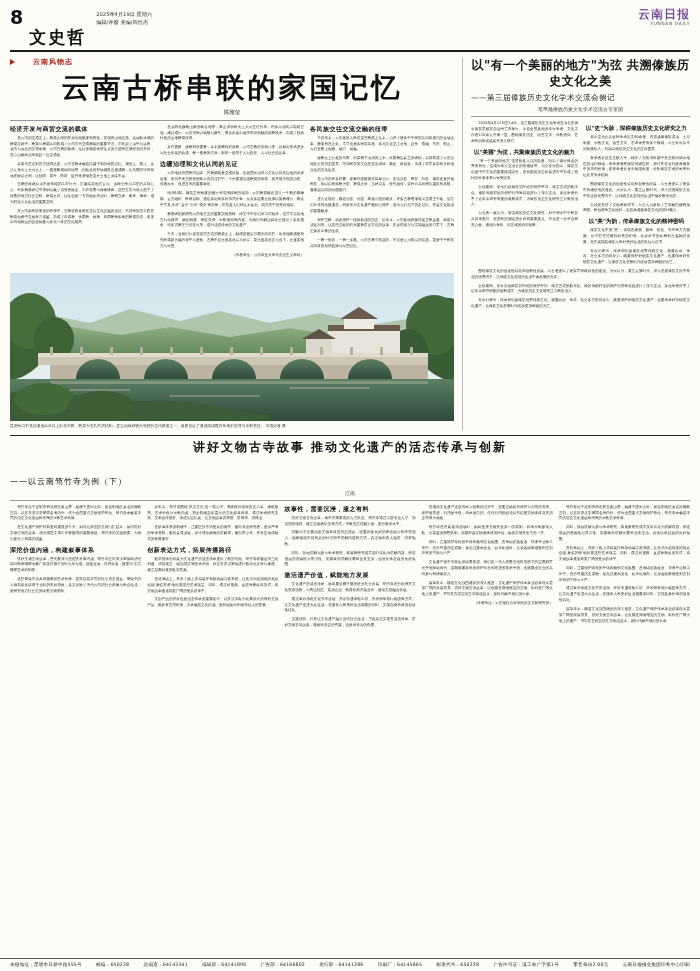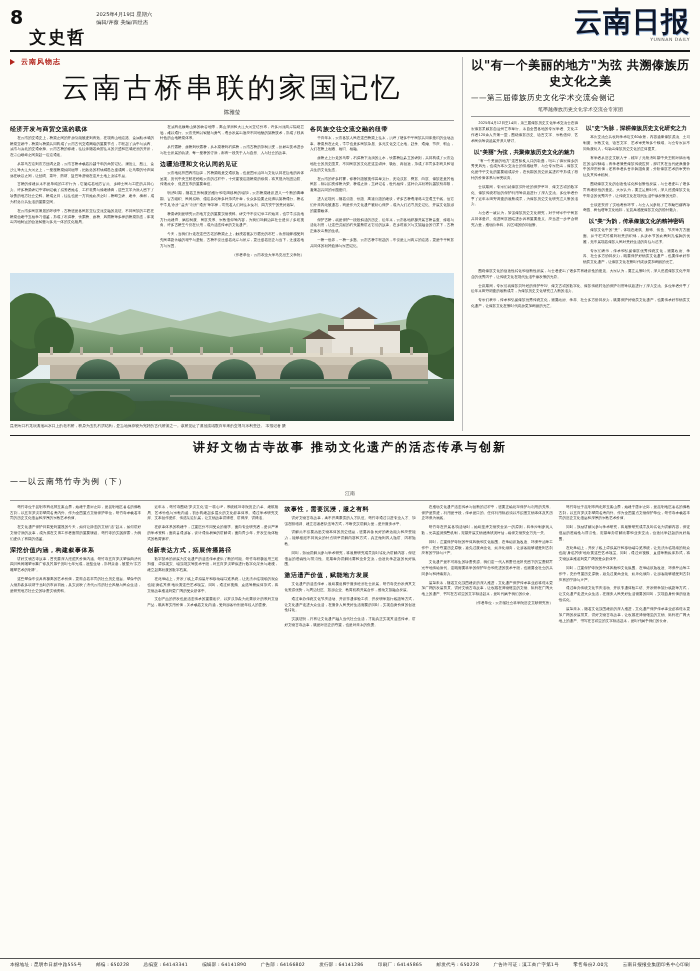--- a/index.html
+++ b/index.html
@@ -12,35 +12,35 @@
   }
   .page{position:relative;width:700px;height:971px;box-sizing:border-box;padding:8px 10px 0 10px;}
 
   
   .masthead{display:flex;align-items:flex-start;border-bottom:2px solid #1a1a1a;padding-bottom:4px;}
   .pagenum{font-size:19px;font-weight:bold;line-height:1;margin-right:6px;color:#111;}
   .section-name{font-size:17px;font-weight:bold;letter-spacing:2px;color:#111;line-height:1;padding-top:1px;margin-top:20px;}
   .mast-meta{margin-left:10px;font-size:5.2px;line-height:1.5;color:#333;padding-top:3px;}
   .mast-meta div{white-space:nowrap;}
   .mast-spacer{flex:1;}
-  .brand{font-size:28px;font-weight:bold;color:#0f172a;letter-spacing:1px;line-height:1;padding-top:0px;
+  .brand{font-size:12px;font-weight:normal;color:#701a75;letter-spacing:1px;line-height:1;padding-top:0px;
          text-shadow:0.5px 0.5px 0 #99b7dd;}
   .brand-wrap{text-align:right;}
   .brand-sub{font-size:4.6px;color:#555;letter-spacing:0.5px;margin-top:1px;}
 
   
   .topband{display:flex;margin-top:5px;}
   .left-col{width:452px;padding-right:8px;box-sizing:border-box;}
   .right-col{width:228px;border-left:1px solid #bbb;padding-left:8px;box-sizing:border-box;}
 
-  .kicker{display:flex;align-items:center;gap:6px;font-size:7px;color:#b3261e;font-weight:bold;letter-spacing:1px;}
+  .kicker{display:flex;align-items:center;gap:18px;font-size:7px;color:#b3261e;font-weight:bold;letter-spacing:1px;}
   .kicker .tri{width:0;height:0;border-left:5px solid #b3261e;border-top:3px solid transparent;border-bottom:3px solid transparent;}
 
   .headline{
-    font-size:28px;font-weight:normal;letter-spacing:3px;color:#111;
+    font-size:28px;font-weight:bold;letter-spacing:3px;color:#111;
     margin:6px 0 5px 0;line-height:1.1;text-align:center;
   }
   .byline{font-size:5.5px;text-align:center;color:#333;margin-bottom:4px;}
 
   .rule-thin{border-top:1px solid #999;margin:3px 0 4px 0;}
 
   
   .cols{display:flex;gap:6px;}
   .col{flex:1;}
   .sub{font-size:6px;font-weight:bold;color:#111;margin:0 0 2px 0;letter-spacing:0.5px;}

